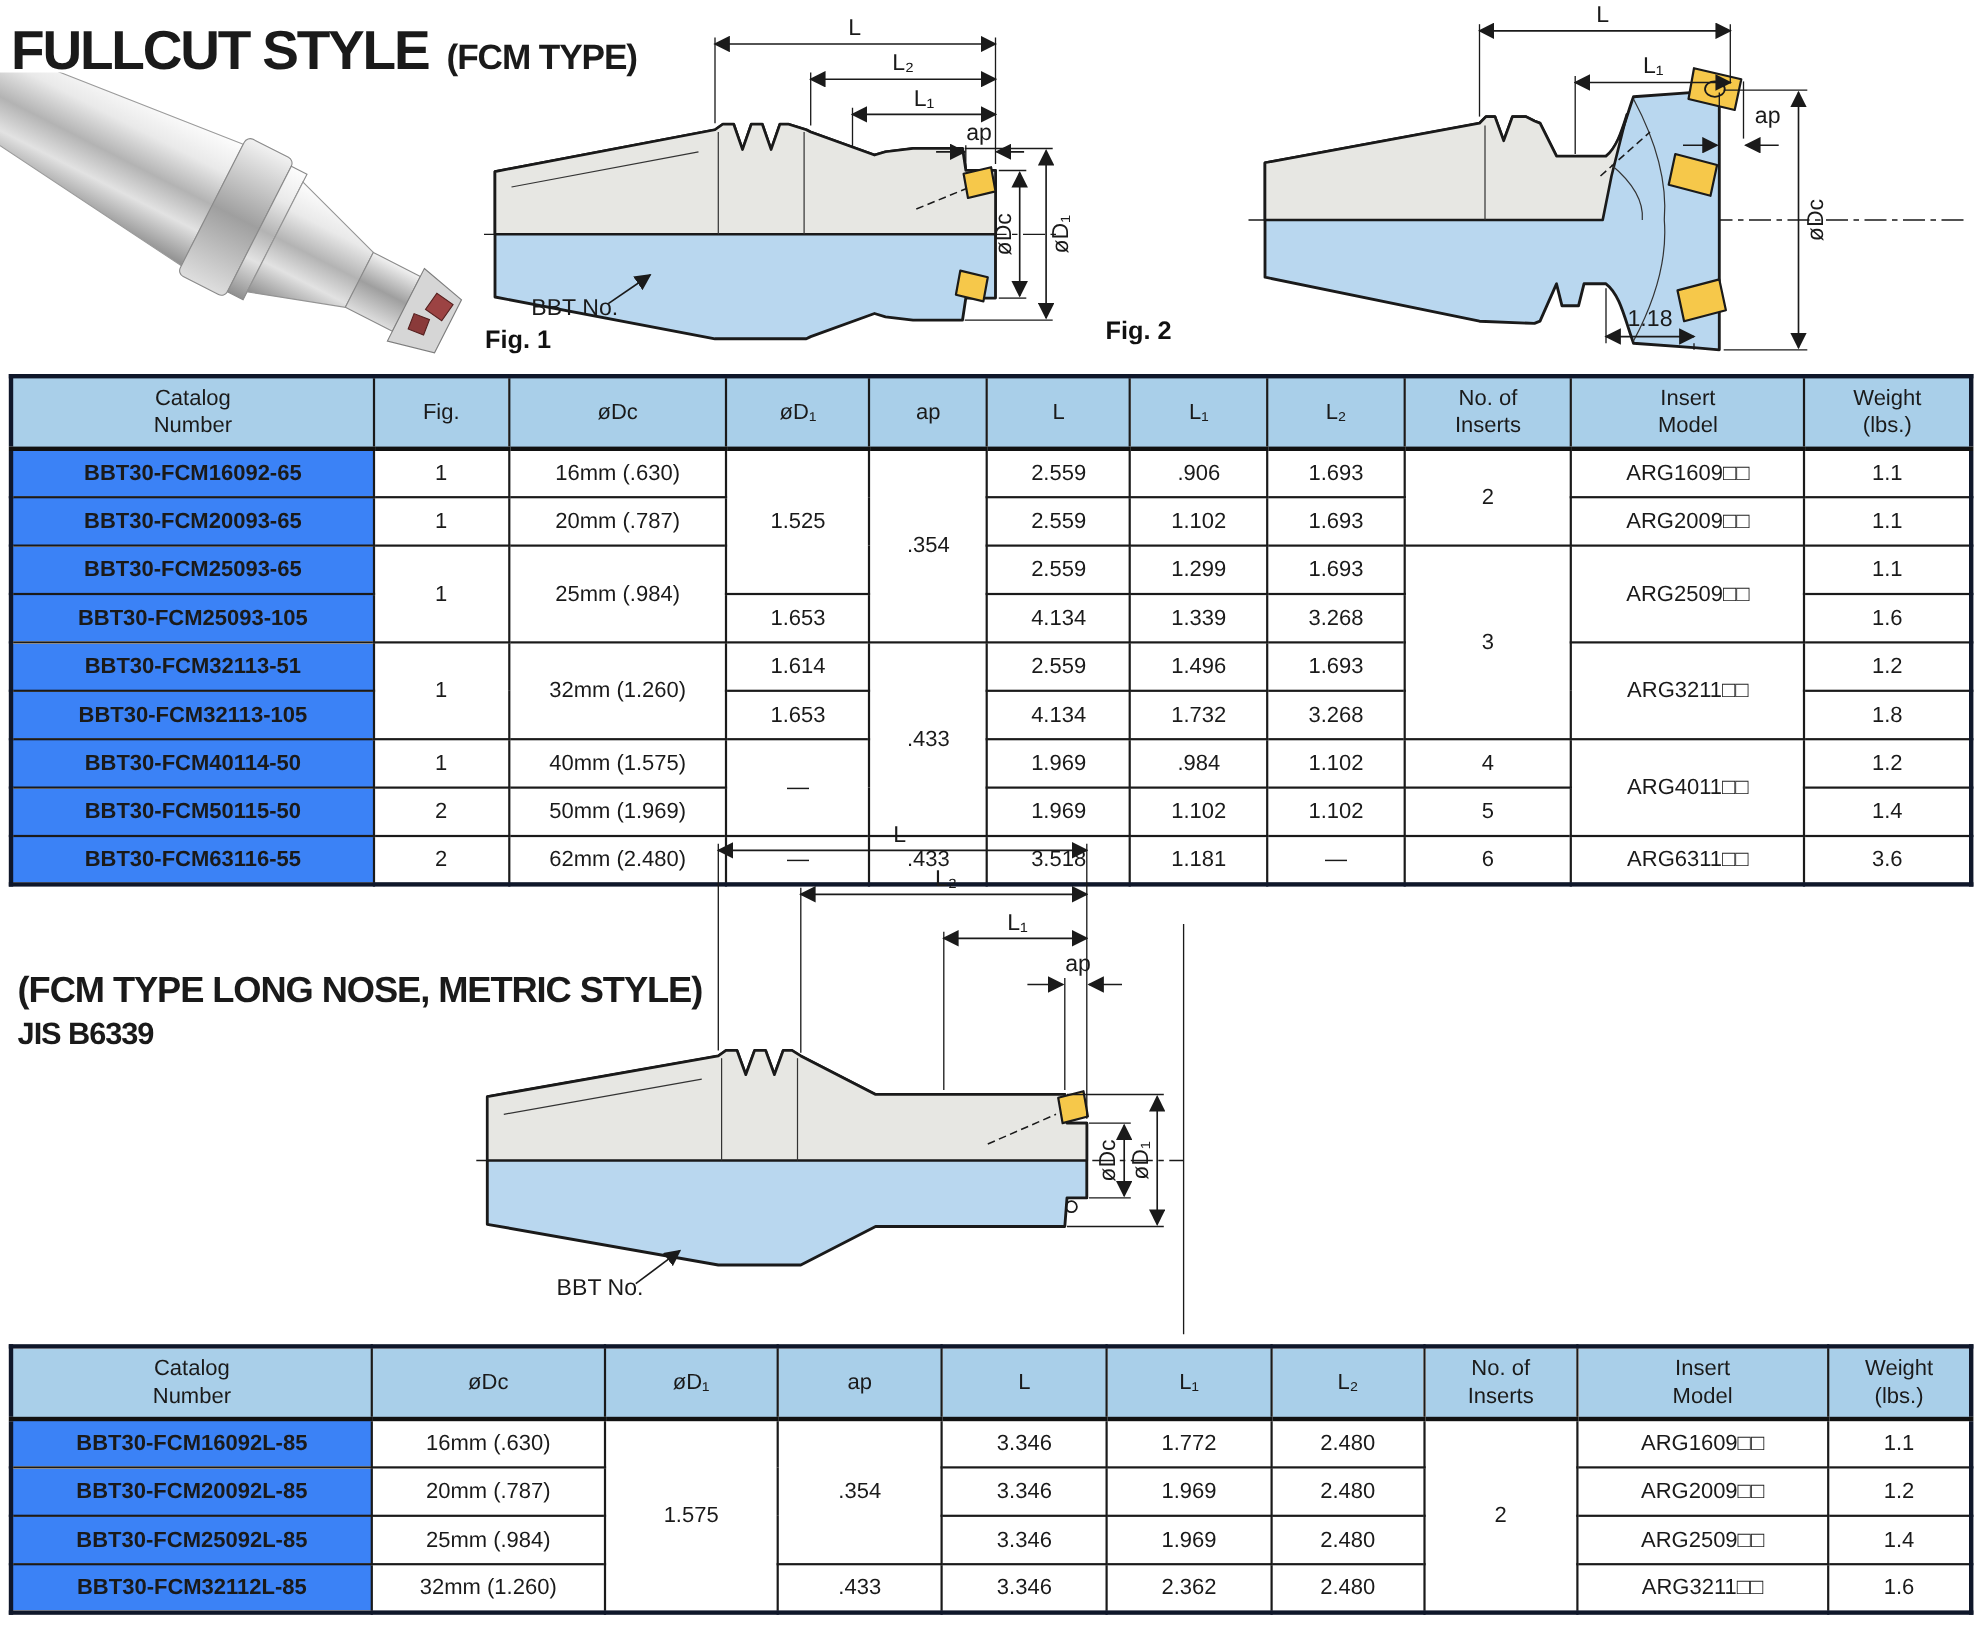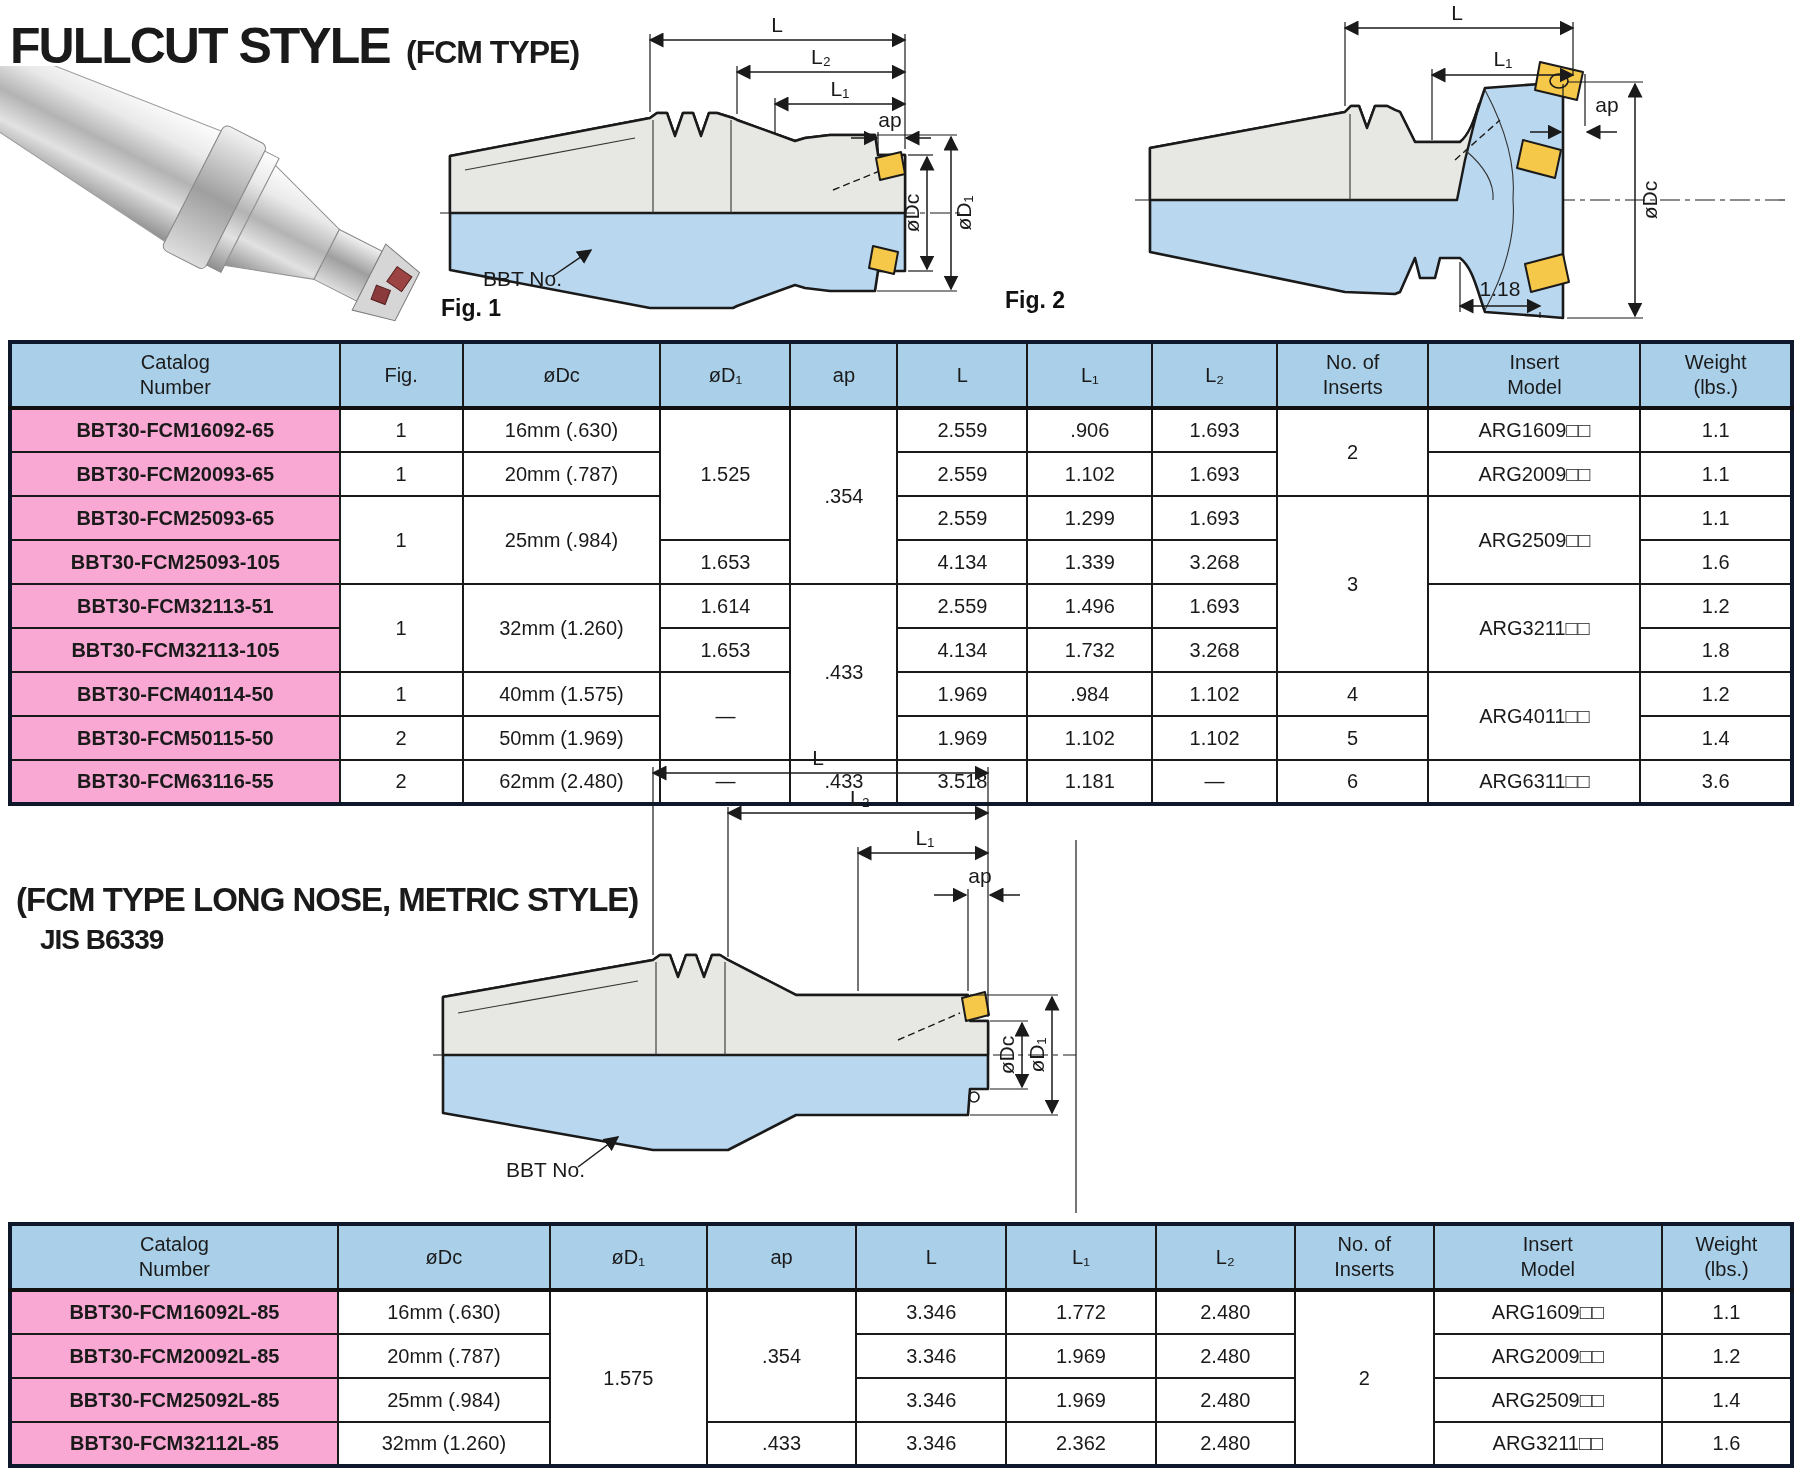--- a/index.html
+++ b/index.html
@@ -8,34 +8,34 @@
     font-family:"Liberation Sans", sans-serif;color:#1a1a1a;overflow:hidden;
   }
   .abs{position:absolute;}
 
   
   .title-block{left:10px;top:14px;white-space:nowrap;}
   .title-main{font-size:50px;font-weight:900;letter-spacing:-2px;display:inline-block;}
   .title-suffix{font-size:32px;font-weight:900;letter-spacing:-1px;display:inline-block;margin-left:12px;margin-top:20px;}
   .sec2{left:16px;top:880px;}
   .sec2-title{font-size:33px;font-weight:900;letter-spacing:-1px;line-height:1.2;}
-  .sec2-sub{font-size:28px;font-weight:900;letter-spacing:-1px;margin-top:4px;margin-left:24px;}
+  .sec2-sub{font-size:28px;font-weight:900;letter-spacing:-1px;margin-top:4px;}
 
   
   table.spec{border-collapse:collapse;table-layout:fixed;width:1786px;border:4px solid #0f172a;}
   table.spec th, table.spec td{
     border:2px solid #1a1a1a;text-align:center;font-size:20px;padding:0 2px;
     overflow:hidden;
   }
   table.spec thead th{
     background:#a9cfe9;font-weight:400;white-space:pre-line;line-height:1.25;
     border-bottom:4px solid #111;height:62px;
   }
   table.spec tbody tr{height:44px;}
-  td.cat{background:#f9a8d4;text-align:left;padding-left:64px;font-weight:700;white-space:nowrap;}
+  td.cat{background:#3b82f6;text-align:left;padding-left:64px;font-weight:700;white-space:nowrap;}
   td.bb{border-bottom:4px solid #111;}
   .body-blue{fill:#b9d7ef;stroke:#1a1a1a;stroke-width:2.6;stroke-linejoin:round;}
   .body-gray{fill:#e7e7e3;stroke:#1a1a1a;stroke-width:2.4;stroke-linejoin:round;}
   .insert{fill:#f6c84a;stroke:#1a1a1a;stroke-width:2;stroke-linejoin:round;}
   .dim{stroke:#1a1a1a;stroke-width:1.5;fill:none;}
   .ext{stroke:#1a1a1a;stroke-width:1.2;fill:none;}
   .detail{stroke:#333;stroke-width:1.1;fill:none;}
   .cl{stroke:#1a1a1a;stroke-width:1.2;fill:none;stroke-dasharray:20 5 5 5;}
   .dash{stroke:#1a1a1a;stroke-width:1.4;fill:none;stroke-dasharray:7 4;}
   text.dimlbl{font-size:21px;fill:#1a1a1a;font-family:"Liberation Sans",sans-serif;}

